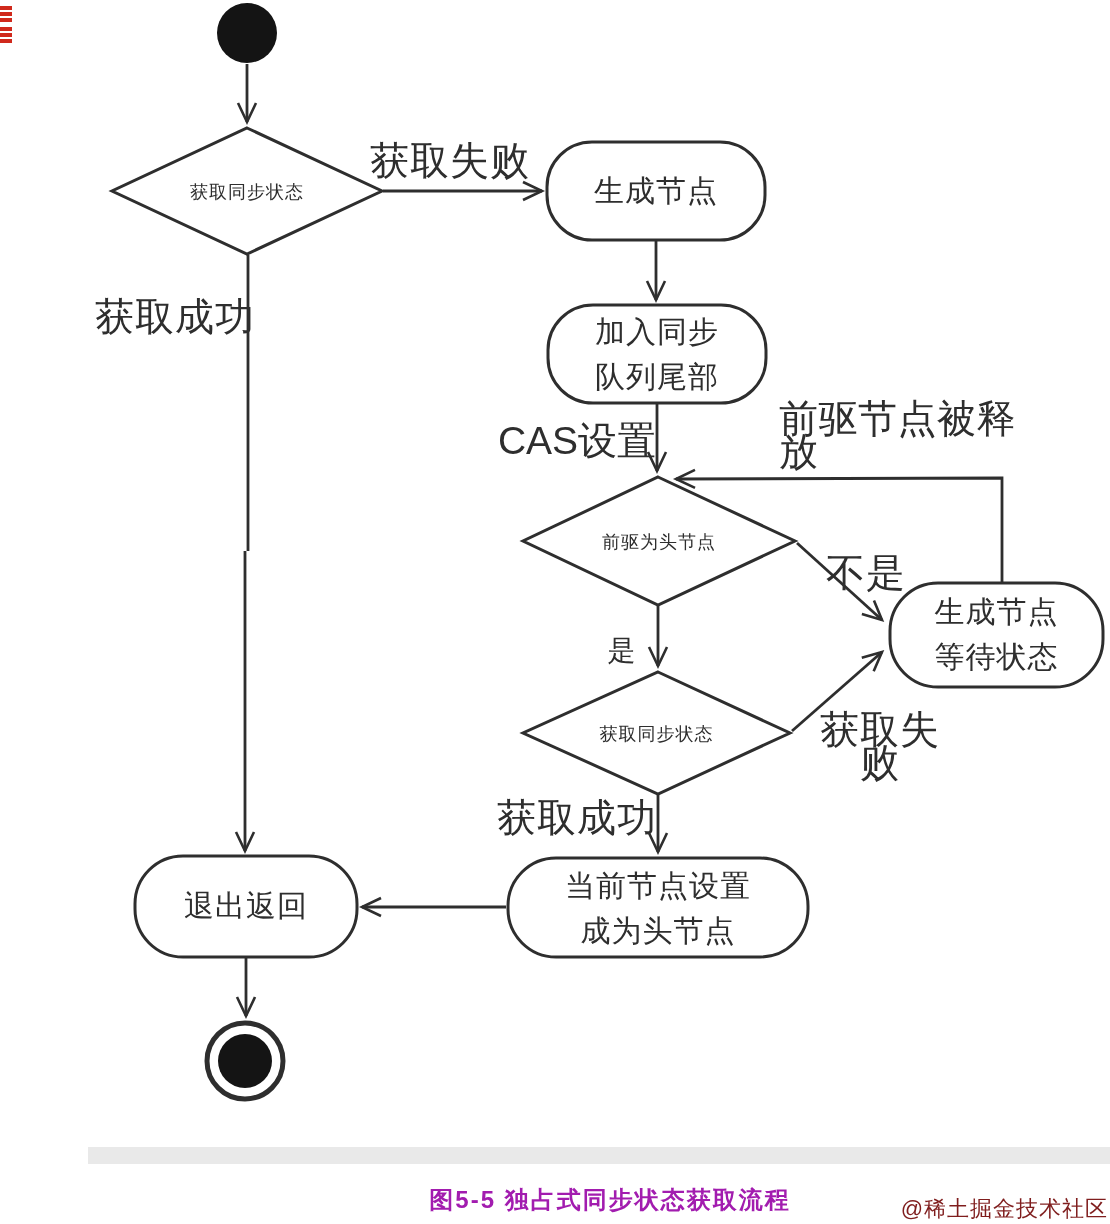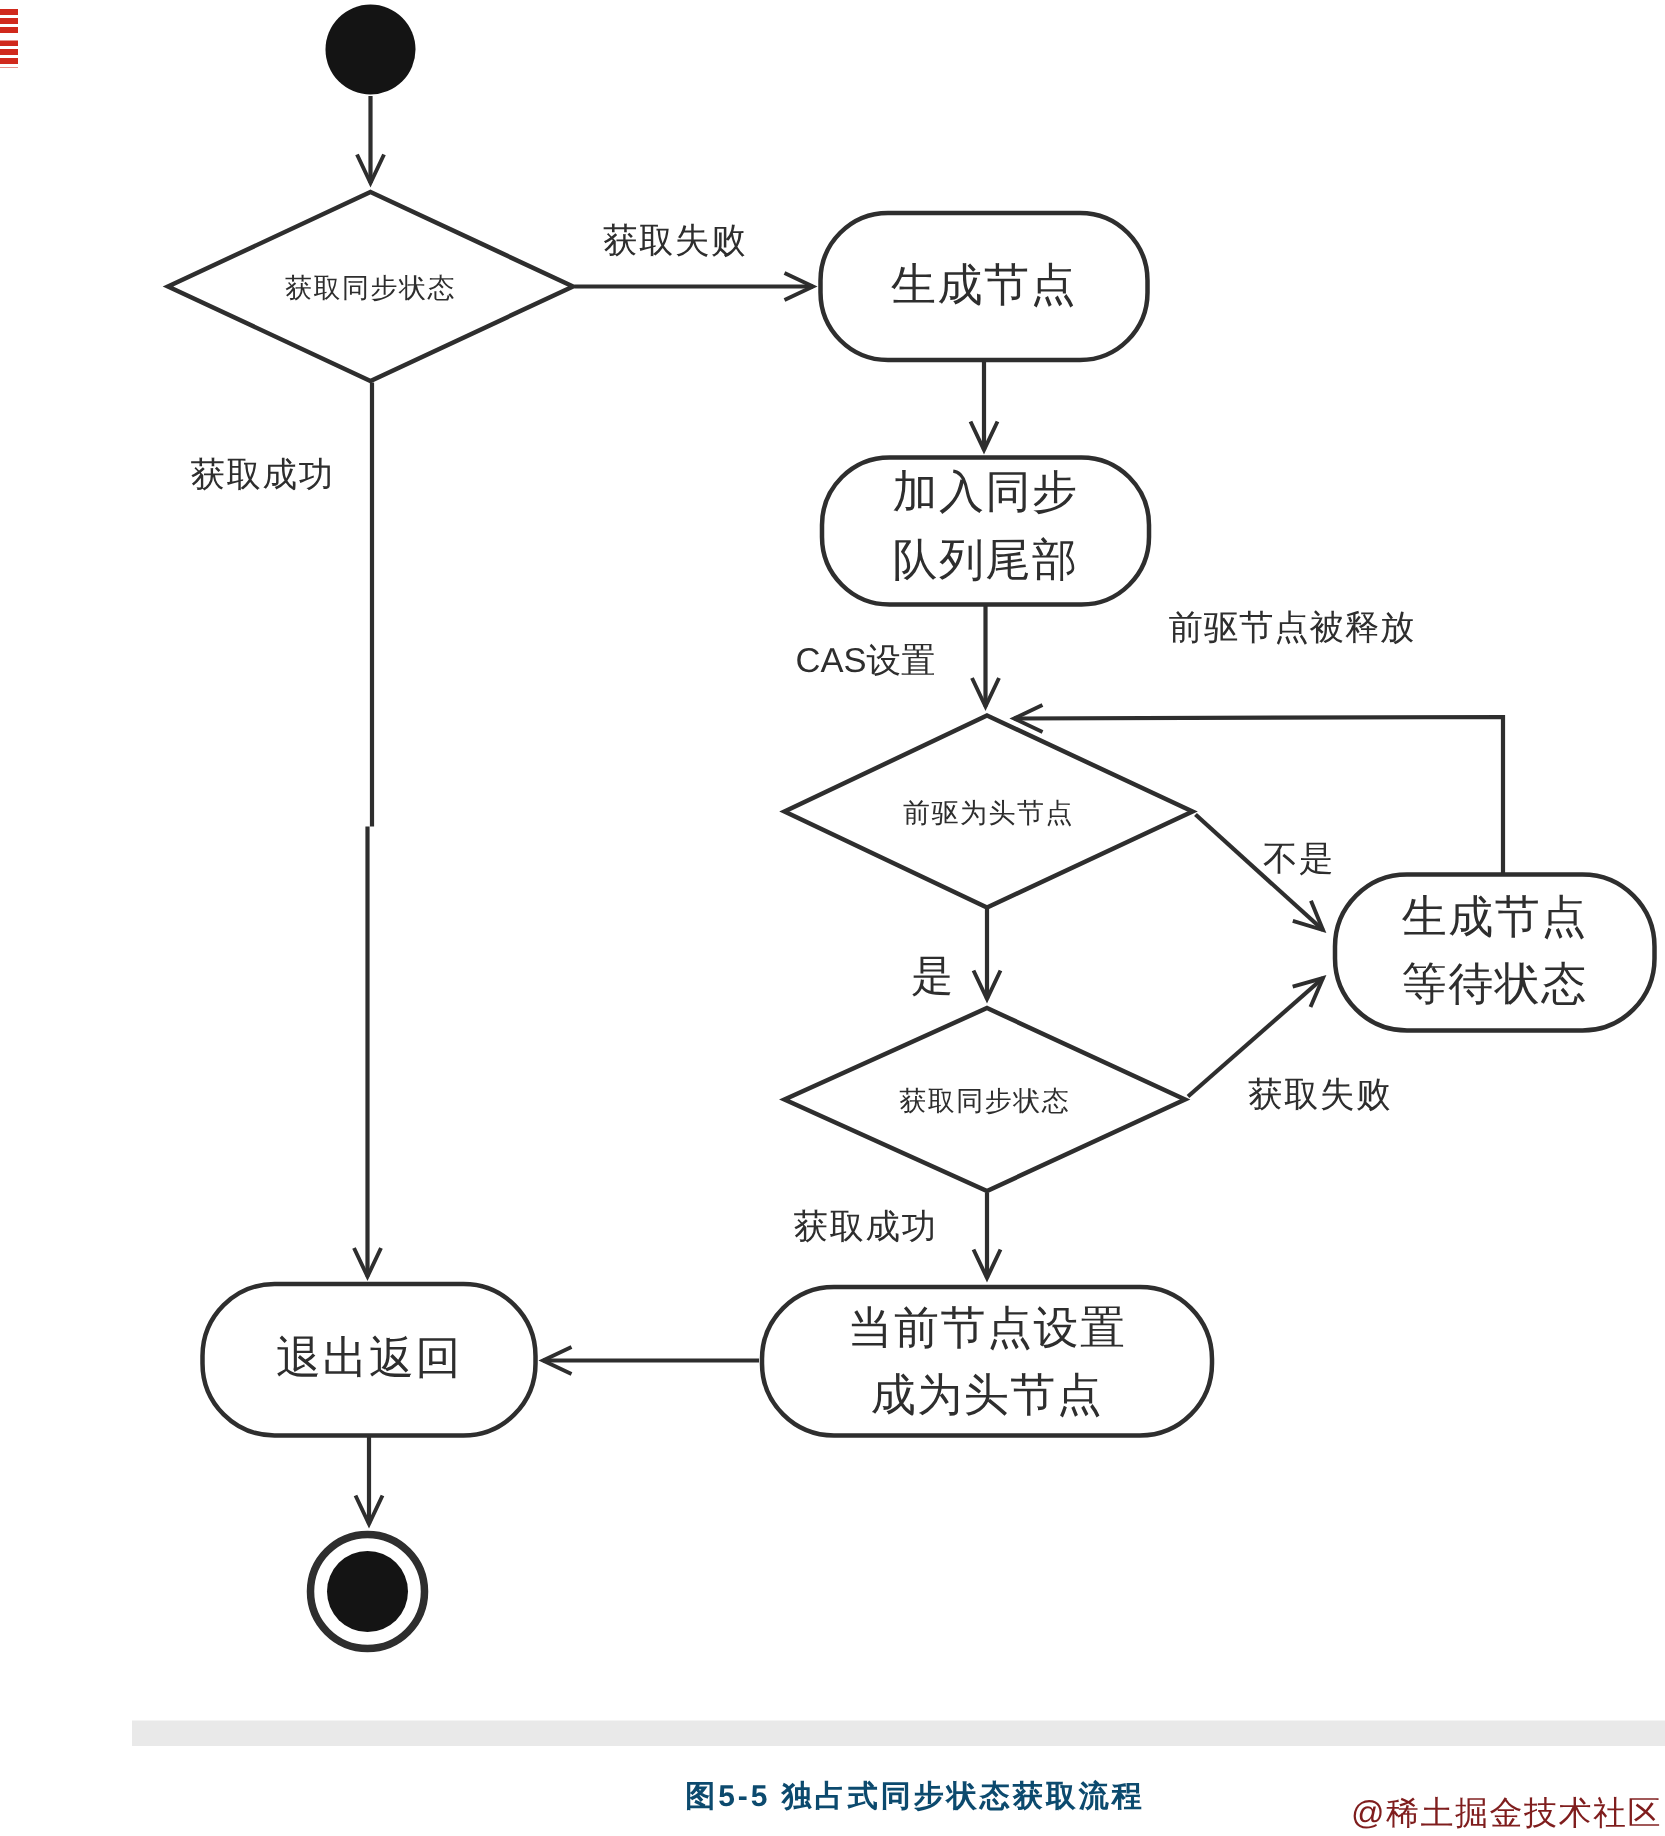--- a/index.html
+++ b/index.html
@@ -4,26 +4,26 @@
 <style>
   html,body{margin:0;padding:0;background:#ffffff;}
   body{width:1110px;height:1224px;position:relative;overflow:hidden;
        font-family:"Liberation Sans","DejaVu Sans",sans-serif;color:#2e2e2e;}
   .stage{position:absolute;inset:0;}
   svg.lines{position:absolute;left:0;top:0;}
   .txt{position:absolute;text-align:center;color:#2e2e2e;letter-spacing:1px;}
   .node-label{font-size:30px;line-height:45px;font-weight:500;}
   .node-label.single{line-height:38px;}
   .diamond-label{font-size:18px;line-height:30px;font-weight:500;}
-  .edge-label{font-size:23px;line-height:33px;font-weight:500;}
+  .edge-label{font-size:39px;line-height:33px;font-weight:500;}
   .edge-label.small{font-size:28px;}
   .wake{ text-align:left;letter-spacing:0.5px;}
   .gray-band{position:absolute;left:88px;right:0;top:1147px;height:17px;background:#e9e9e9;}
   .caption{position:absolute;left:300px;top:1184px;width:620px;text-align:center;
-           font-size:20px;font-weight:bold;color:#0c4a6e;letter-spacing:2px;}
+           font-size:24px;font-weight:bold;color:#a21caf;letter-spacing:2px;}
   .watermark{position:absolute;right:2px;top:1194px;font-size:22px;color:#7f1d1d;
              letter-spacing:1px;}
   .red-mark{position:absolute;left:0;width:12px;
             background:repeating-linear-gradient(180deg,#d0291c 0 4px,#ffffff 4px 6px);}
   .red-mark.m1{top:6px;height:17px;}
   .red-mark.m2{top:27px;height:18px;}
 </style>
 </head>
 <body>
 
@@ -58,21 +58,21 @@
     <rect x="890" y="583" width="213" height="104" rx="48" fill="#ffffff" stroke="#2e2e2e" stroke-width="3"></rect>
     <polygon points="658,672 790,733 658,794 523,733" fill="#ffffff" stroke="#2e2e2e" stroke-width="3"></polygon>
     <rect x="508" y="858" width="300" height="99" rx="48" fill="#ffffff" stroke="#2e2e2e" stroke-width="3"></rect>
     <rect x="135" y="856" width="222" height="101" rx="48" fill="#ffffff" stroke="#2e2e2e" stroke-width="3"></rect>
     <circle cx="245" cy="1061" r="38" fill="#ffffff" stroke="#2e2e2e" stroke-width="5"></circle>
     <circle cx="245" cy="1061" r="27" fill="#141414"></circle>
   </svg>
 
   <div class="txt diamond-label" style="left:122px;top:177px;width:250px;">获取同步状态</div>
   <div class="txt node-label single" style="left:547px;top:172px;width:218px;">生成节点</div>
-  <div class="txt node-label" style="left:548px;top:309px;width:218px;font-family:Liberation Mono, monospace;">
+  <div class="txt node-label" style="left:548px;top:309px;width:218px;">
     <div>加入同步</div>
     <div>队列尾部</div>
   </div>
   <div class="txt diamond-label" style="left:523px;top:527px;width:272px;">前驱为头节点</div>
   <div class="txt node-label" style="left:890px;top:589px;width:213px;">
     <div>生成节点</div>
     <div>等待状态</div>
   </div>
   <div class="txt diamond-label" style="left:523px;top:719px;width:267px;">获取同步状态</div>
   <div class="txt node-label single" style="left:135px;top:887px;width:222px;">退出返回</div>

